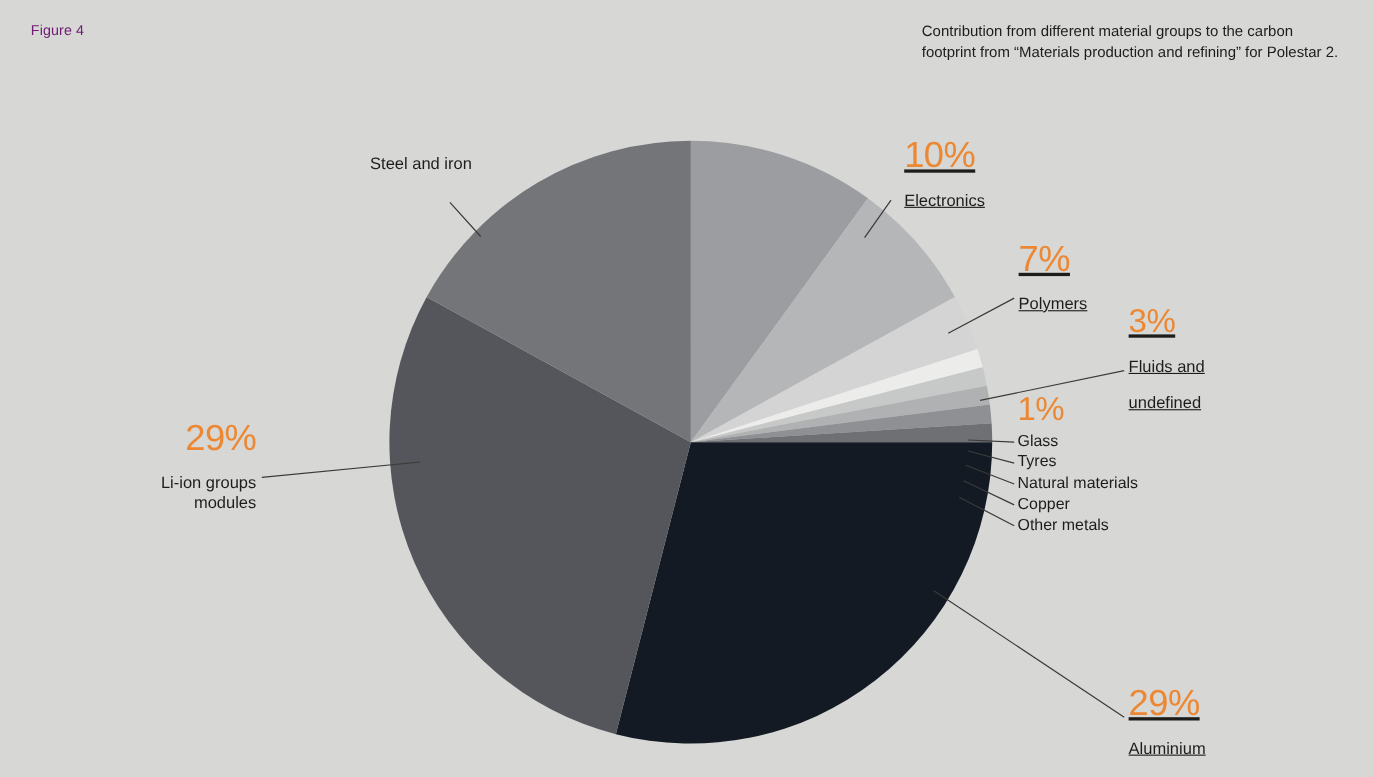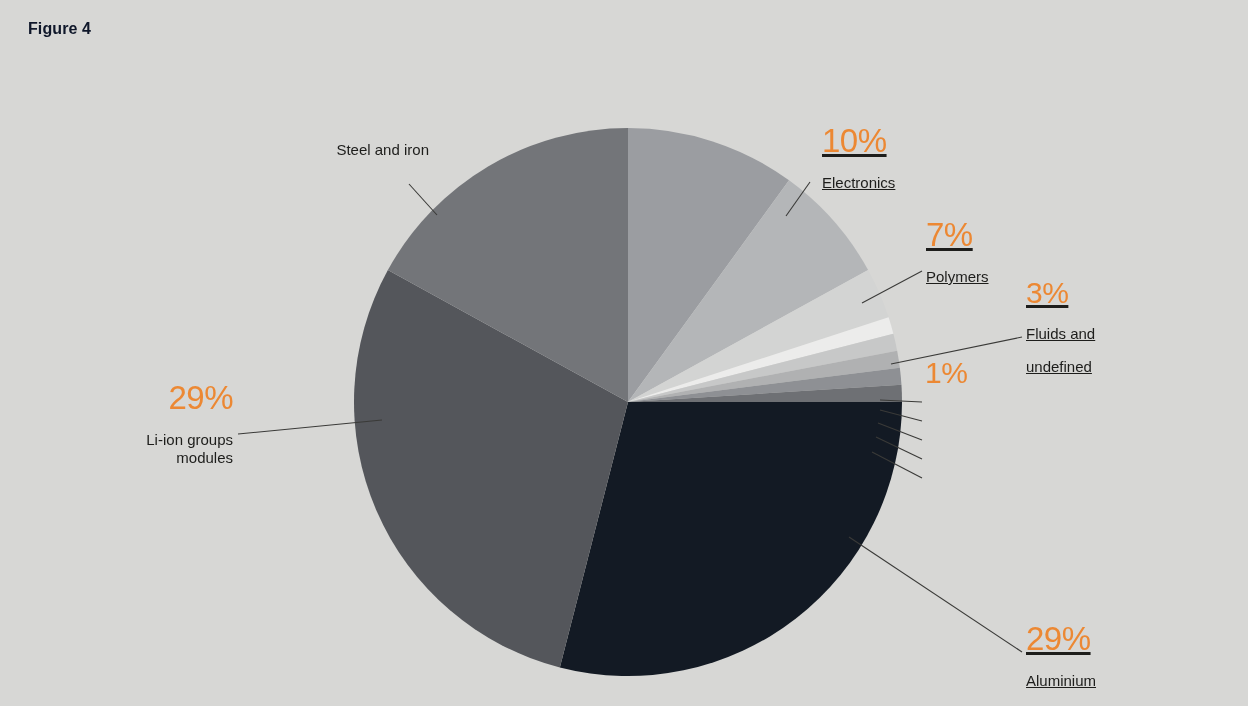--- a/index.html
+++ b/index.html
@@ -22,25 +22,24 @@
     inset: 0;
     width: 1248px;
     height: 706px;
   }
 
   
   .figure-number {
     position: absolute;
     left: 28px;
     top: 20px;
-    font-size: 16px;
+    font-size: 13px;
     letter-spacing: 0.1px;
-    color: #0f172a;
+    color: #701a75;
     white-space: nowrap;
-    font-weight: bold;
   }
 
   
   .caption {
     position: absolute;
     left: 838px;
     top: 19px;
     width: 390px;
     font-size: 13.6px;
     line-height: 1.42;
@@ -121,20 +120,21 @@
     white-space: nowrap;
   }
 </style>
 </head>
 <body style="background: rgb(215, 215, 213);">
 
 <div id="stage">
 
   <div class="figure-number">Figure 4</div>
 
+  <div class="caption">Contribution from different material groups to the carbon footprint from “Materials production and refining” for Polestar 2.</div>
 
   <svg id="pie-svg" viewBox="0 0 1248 706">
     <g id="slices">
         <path d="M 628,402 L 628.00,128.00 A 274,274 0 0 1 789.05,180.33 Z" fill="#9b9da1"></path>
         <path d="M 628,402 L 789.05,180.33 A 274,274 0 0 1 868.11,270.00 Z" fill="#b4b6b8"></path>
         <path d="M 628,402 L 868.11,270.00 A 274,274 0 0 1 888.59,317.33 Z" fill="#d3d4d3"></path>
         <path d="M 628,402 L 888.59,317.33 A 274,274 0 0 1 893.39,333.86 Z" fill="#ececeb"></path>
         <path d="M 628,402 L 893.39,333.86 A 274,274 0 0 1 897.15,350.66 Z" fill="#c7c8c8"></path>
         <path d="M 628,402 L 897.15,350.66 A 274,274 0 0 1 899.84,367.66 Z" fill="#b0b1b2"></path>
         <path d="M 628,402 L 899.84,367.66 A 274,274 0 0 1 901.46,384.80 Z" fill="#8e9094"></path>
@@ -191,15 +191,22 @@
     <span class="nm" style="margin-top:15px">undefined</span>
   </div>
 
   <div class="callout align-left c-alu">
     <span class="pct">29%</span>
     <span class="nm">Aluminium</span>
   </div>
 
   <div class="onepct">
     <span class="pct">1%</span>
+    <ul class="tiny-list" id="onepct-list">
+        <li>Glass</li>
+        <li>Tyres</li>
+        <li>Natural materials</li>
+        <li>Copper</li>
+        <li>Other metals</li>
+      </ul>
   </div>
 
 </div>
 
 </body></html>

